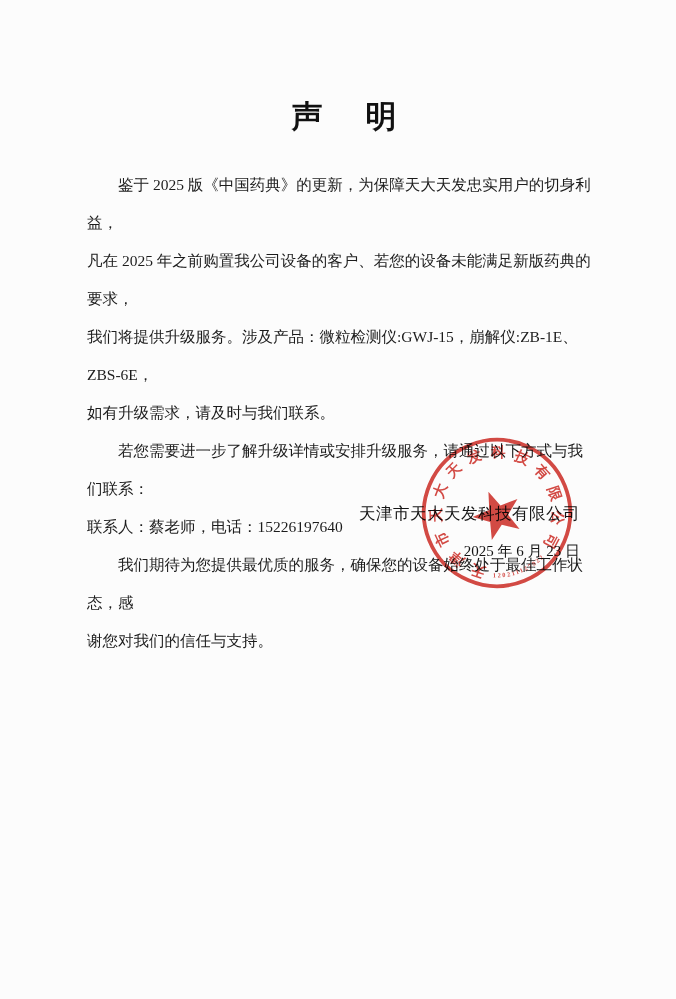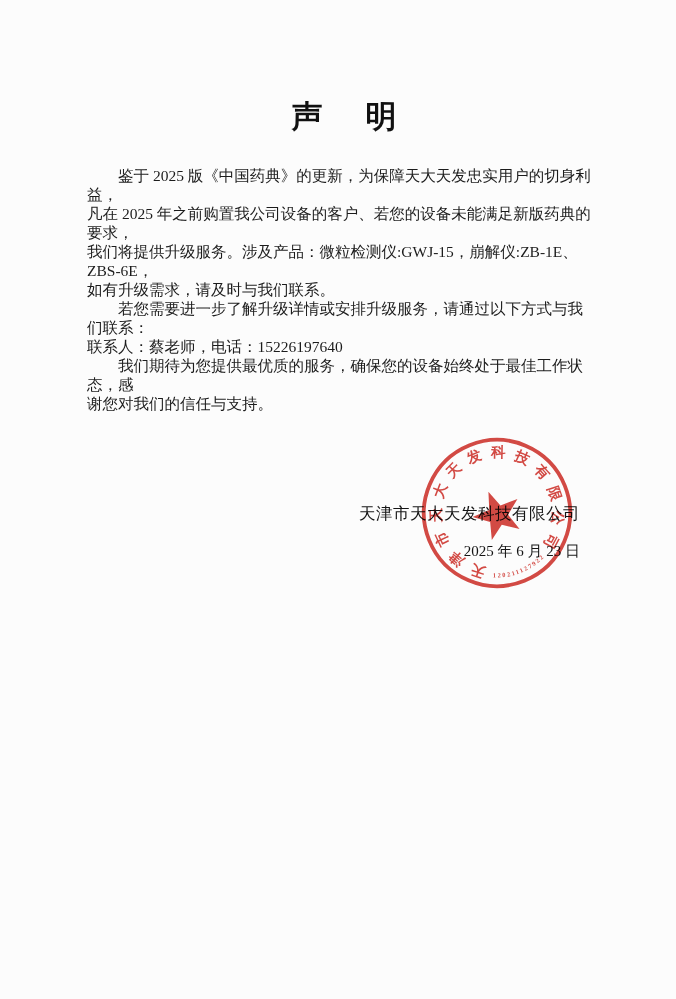--- a/index.html
+++ b/index.html
@@ -22,21 +22,21 @@
     letter-spacing:6px;
     color:#111;
     padding-left:18px;
   }
   .body-text {
     position:absolute;
     top:166px; left:87px; right:84px;
   }
   .body-text p {
     font-size:15.5px;
-    line-height:19px;
+    line-height:38px;
     white-space:pre-line;
     text-indent:2em;
     text-align:left;
     color:#1c1c1c;
   }
   .signature {
     position:absolute;
     top:503px; right:96px;
     text-align:right;
   }

